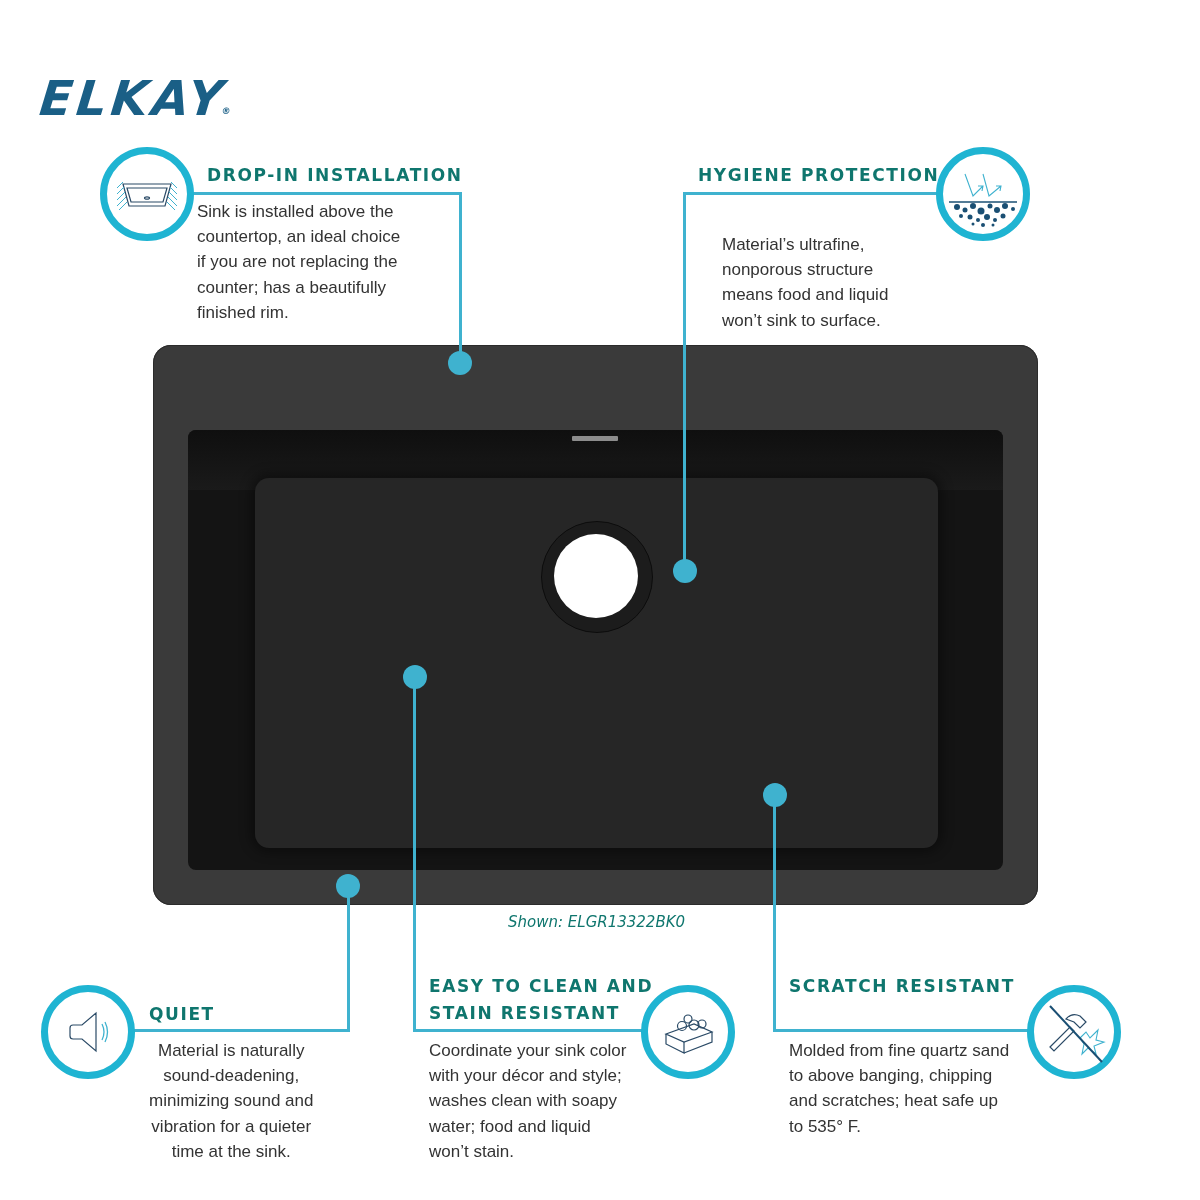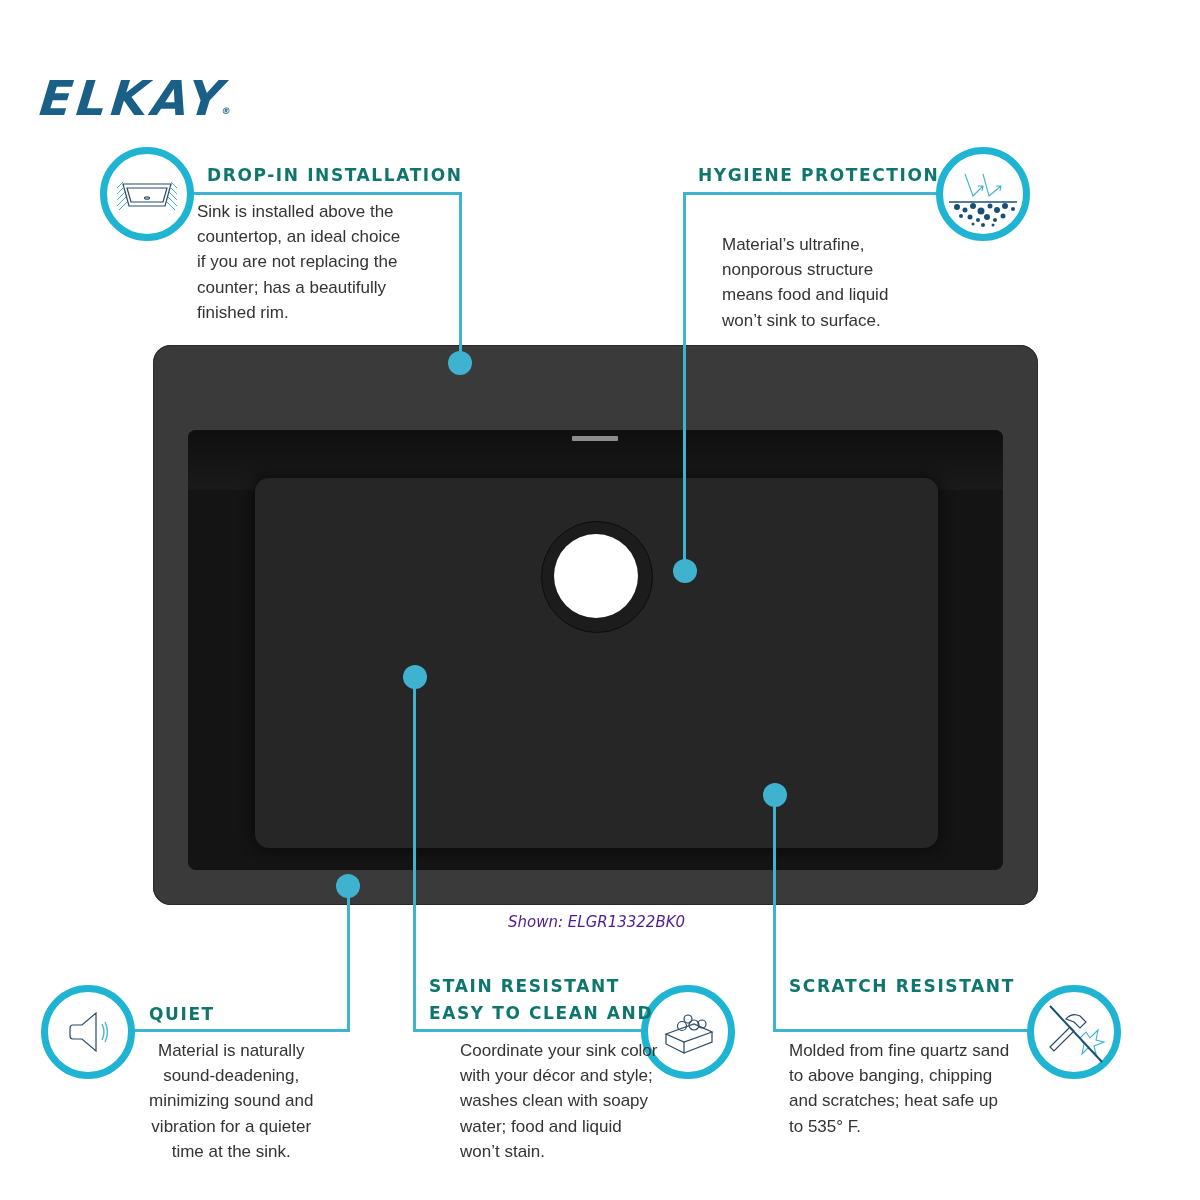--- a/index.html
+++ b/index.html
@@ -13,21 +13,21 @@
   .dot { position:absolute; width:24px; height:24px; border-radius:50%; background:#3fb2cf; margin-left:-12px; margin-top:-12px; }
   .icon-ring { position:absolute; width:80px; height:80px; border:7px solid #1fb4d2; border-radius:50%; background:#fff; }
   .icon-ring svg { position:absolute; left:0; top:0; width:80px; height:80px; }
   .sink-rim { left:153px; top:345px; width:885px; height:560px; background:#3a3a3a; border-radius:18px; box-shadow:inset 0 0 0 1px #2b2b2b; }
   .sink-bowl { left:188px; top:430px; width:815px; height:440px; background:#141414; border-radius:8px; }
   .bowl-wall-t { left:188px; top:430px; width:815px; height:60px; background:linear-gradient(#0f0f0f,#1a1a1a); border-radius:8px 8px 0 0; }
   .sink-floor { left:255px; top:478px; width:683px; height:370px; background:#262626; border-radius:14px; box-shadow:0 0 12px 4px rgba(0,0,0,0.4); }
   .drain-ring { left:541px; top:521px; width:110px; height:110px; border-radius:50%; background:#1c1c1c; border:1px solid #0c0c0c; margin-left:0; }
   .drain-hole { left:554px; top:534px; width:84px; height:84px; border-radius:50%; background:#ffffff; }
   .badge { left:572px; top:436px; width:46px; height:5px; background:#8c8c8c; border-radius:1px; }
-  .caption { left:508px; top:913px; font-family:"DejaVu Sans", sans-serif; font-style:italic; font-size:15px; color:#4c1d95; }
+  .caption { left:508px; top:913px; font-family:"DejaVu Sans", sans-serif; font-style:italic; font-size:15px; color:#0f766e; }
 </style>
 </head>
 <body>
 
 <div class="abs logo"><span>ELKAY</span><span class="logo-reg">®</span></div>
 
 <div class="abs sink-rim"></div>
 <div class="abs sink-bowl"></div>
 <div class="abs bowl-wall-t"></div>
 <div class="abs sink-floor"></div>
@@ -147,24 +147,24 @@
         <path d="M18 42 L18 52 L36 61 L36 50"></path>
         <path d="M36 61 L64 50 L64 40"></path>
         <circle cx="34" cy="34" r="4.5"></circle>
         <circle cx="40" cy="27" r="4"></circle>
         <circle cx="46" cy="33" r="5"></circle>
         <circle cx="54" cy="32" r="4"></circle>
       </g>
     </svg>
 </div>
 <div class="abs title" style="left:429px;top:973px;">
+  <div>EASY TO CLEAN AND</div>
   <div>STAIN RESISTANT</div>
-  <div>EASY TO CLEAN AND</div>
 </div>
-<div class="abs desc" style="left:429px;top:1038px;margin-left:31px;">
+<div class="abs desc" style="left:429px;top:1038px;">
   <div>Coordinate your sink color</div>
   <div>with your décor and style;</div>
   <div>washes clean with soapy</div>
   <div>water; food and liquid</div>
   <div>won’t stain.</div>
 </div>
 
 <div class="icon-ring" style="left:1027px;top:985px;">
   <svg viewBox="0 0 80 80">
       <g fill="none" stroke="#2a4a66" stroke-width="1.2">

